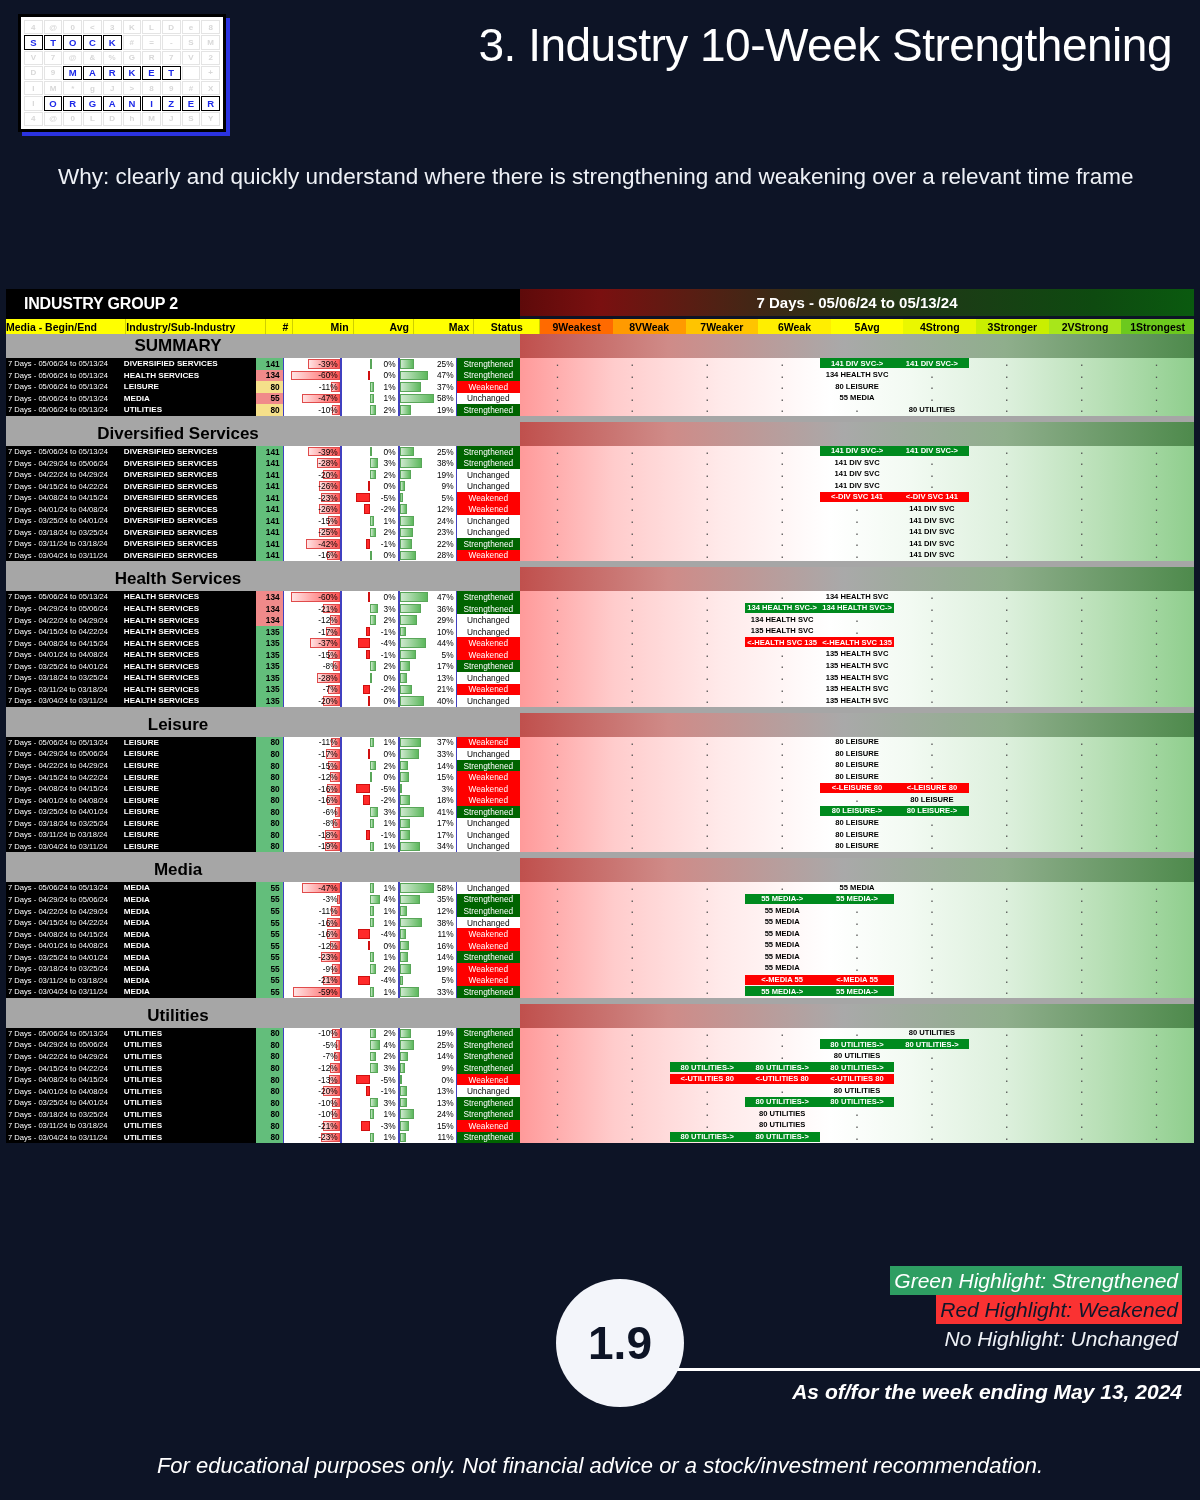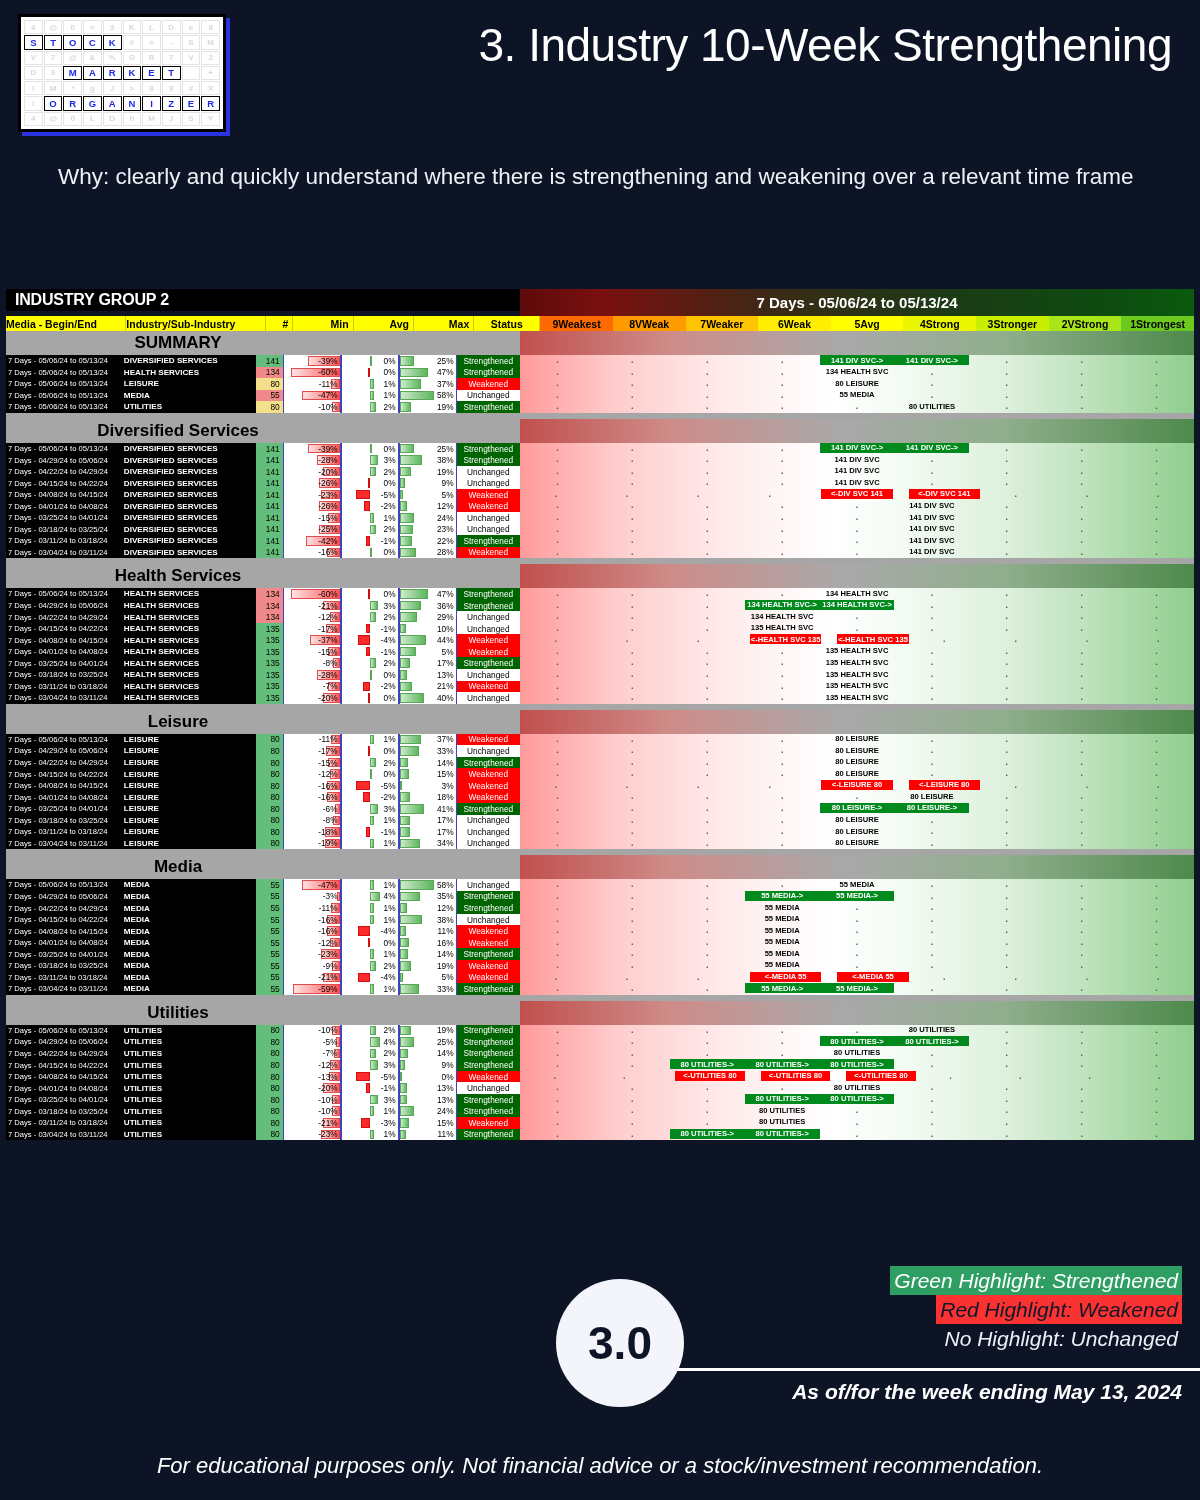--- a/index.html
+++ b/index.html
@@ -63,27 +63,27 @@
   }
 
   
   .sheet {
     position:absolute; left:6px; top:289px;
     width:1188px;
     font-family:"Liberation Sans", sans-serif;
   }
   .sheet-top { display:flex; width:100%; }
   .title-left {
-    width:514px; height:22px;
+    width:514px; height:30px;
     background:#000;
     color:#fff;
     font-size:16px;
     font-weight:bold;
     display:flex; align-items:center;
-    padding-left:9px;
+    padding-left:18px;
     letter-spacing:-0.2px;
   }
   .title-right {
     width:674px; height:27px;
     background:linear-gradient(to right,#5e0a0a 0%,#7a1010 12%,#3a2a16 38%,#1d3a16 62%,#0e4a10 85%,#0a5a0f 100%);
     color:#fff;
     font-size:15px;
     font-weight:bold;
     display:flex; align-items:center; justify-content:center;
   }
@@ -121,21 +121,21 @@
   }
 
   .gap { height:6px; background:#a6a6a6; width:100%; }
 
   
   .row { display:flex; width:100%; height:11.55px; }
   .cell { font-size:8.3px; display:flex; align-items:center; overflow:hidden; white-space:nowrap; }
 
   .c-len  { width:124px; background:#000; color:#fff; padding-left:2px; font-size:7.6px; }
   .c-ind  { width:144px; background:#000; color:#fff; font-weight:bold; font-size:8.1px; padding-left:2px;}
-  .c-num  { width:28px;  justify-content:flex-end; padding-right:3px; color:#000; font-size:8.3px;}
+  .c-num  { width:28px;  justify-content:flex-end; padding-right:3px; color:#000; font-size:8.3px;font-weight:bold;}
   .c-bar  { width:62px;  position:relative; background:#fff; border-left:1px solid #4040c0; border-right:1px solid #4040c0;}
   .c-bar span { position:absolute; right:2px; top:0; bottom:0; display:flex; align-items:center; font-size:8.3px; color:#000; z-index:2;}
   .c-bar i { position:absolute; top:1px; bottom:1px; display:block; z-index:1; }
   .c-stat { width:68px; justify-content:center; font-size:8.3px; }
 
   .bar-red  { background:linear-gradient(to left,#ff5555,#ffe3e3); border:0.6px solid #e04b4b; }
   .bar-green{ background:linear-gradient(to right,#cfe9cf,#5db85d); border:0.6px solid #59a659; }
   .bar-solid-red { background:#ff2a2a; border:0.6px solid #d01010; }
 
   .st-str { background:#006400; color:#fff; }
@@ -144,21 +144,21 @@
 
   
   .rgrid { width:674px; display:flex; position:relative; }
   .rcell {
     width:74.9px; font-size:7.6px; font-weight:bold;
     display:flex; align-items:center; justify-content:center;
     color:#000; overflow:hidden; white-space:nowrap;
   }
   .rcell.dot { color:#555; font-size:9px; }
   .rcell.hl-g { background:#008a1e; color:#fff; }
-  .rcell.hl-r { background:#ff0000; color:#fff;margin-left:16px; }
+  .rcell.hl-r { background:#ff0000; color:#fff; }
 
   .row-right-bg {
     position:absolute; left:0; top:0; right:0; bottom:0;
     background:linear-gradient(to right,#ff9a9a 0%,#ffcccc 14%,#ffeaea 30%,#ffffff 46%,#f2faf2 58%,#ddf0dd 72%,#b9e0b7 86%,#8fce8d 100%);
     z-index:0;
   }
   .rowwrap { position:relative; width:674px; height:11.55px; }
   .rgrid { position:relative; z-index:1; }
   .circle {
     position:absolute; left:556px; top:1279px;
@@ -2084,21 +2084,21 @@
             <div class="rcell dot">.</div>
             <div class="rcell dot">.</div>
             <div class="rcell dot">.</div>
             <div class="rcell dot">.</div>
           </div>
         </div>
       </div>
     </div>
 </div>
 
-<div class="circle">3.0</div>
+<div class="circle">1.9</div>
 <div class="rule"></div>
 <div class="legend" id="legend">
     <div style="display: block;"><div class="lg-g">Green Highlight: Strengthened</div></div>
     <div style="display: block;"><div class="lg-r">Red Highlight: Weakened</div></div>
     <div style="display: block;"><div class="lg-n">No Highlight: Unchanged</div></div>
   </div>
 <div class="asof">As of/for the week ending May 13, 2024</div>
 <div class="disclaimer">For educational purposes only. Not financial advice or a stock/investment recommendation.</div>
 
 </body></html>

